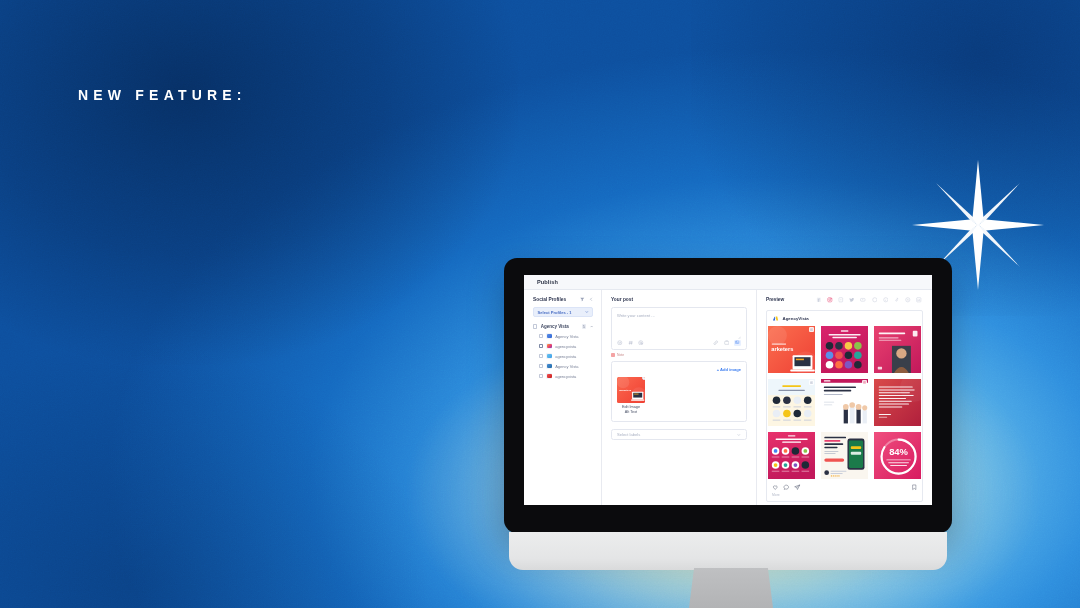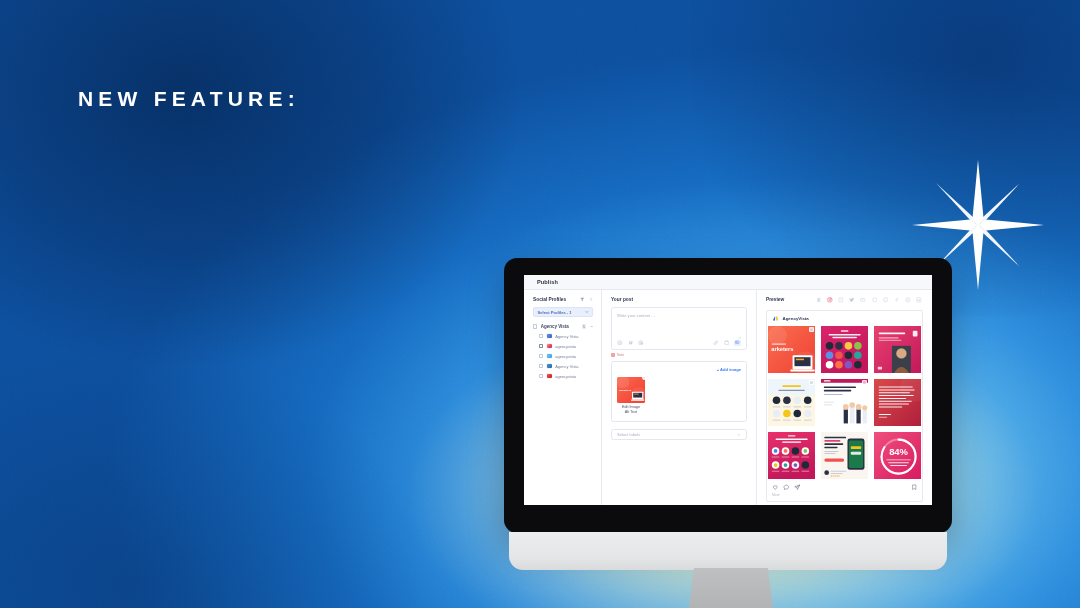--- a/index.html
+++ b/index.html
@@ -43,21 +43,21 @@
 
   
   .headline-block {
     position: absolute;
     left: 78px; top: 88px;
     width: 620px;
     z-index: 6;
   }
   .eyebrow {
     font-family: "Liberation Sans", sans-serif;
-    font-size: 21px;
+    font-size: 14px;
     font-weight: 700;
     letter-spacing: 5.2px;
     color: #ffffff;
     text-transform: uppercase;
     line-height: 1;
     margin-bottom: 22px;
   }
   .headline {
     font-family: "Liberation Serif", serif;
     color: #ffffff;

